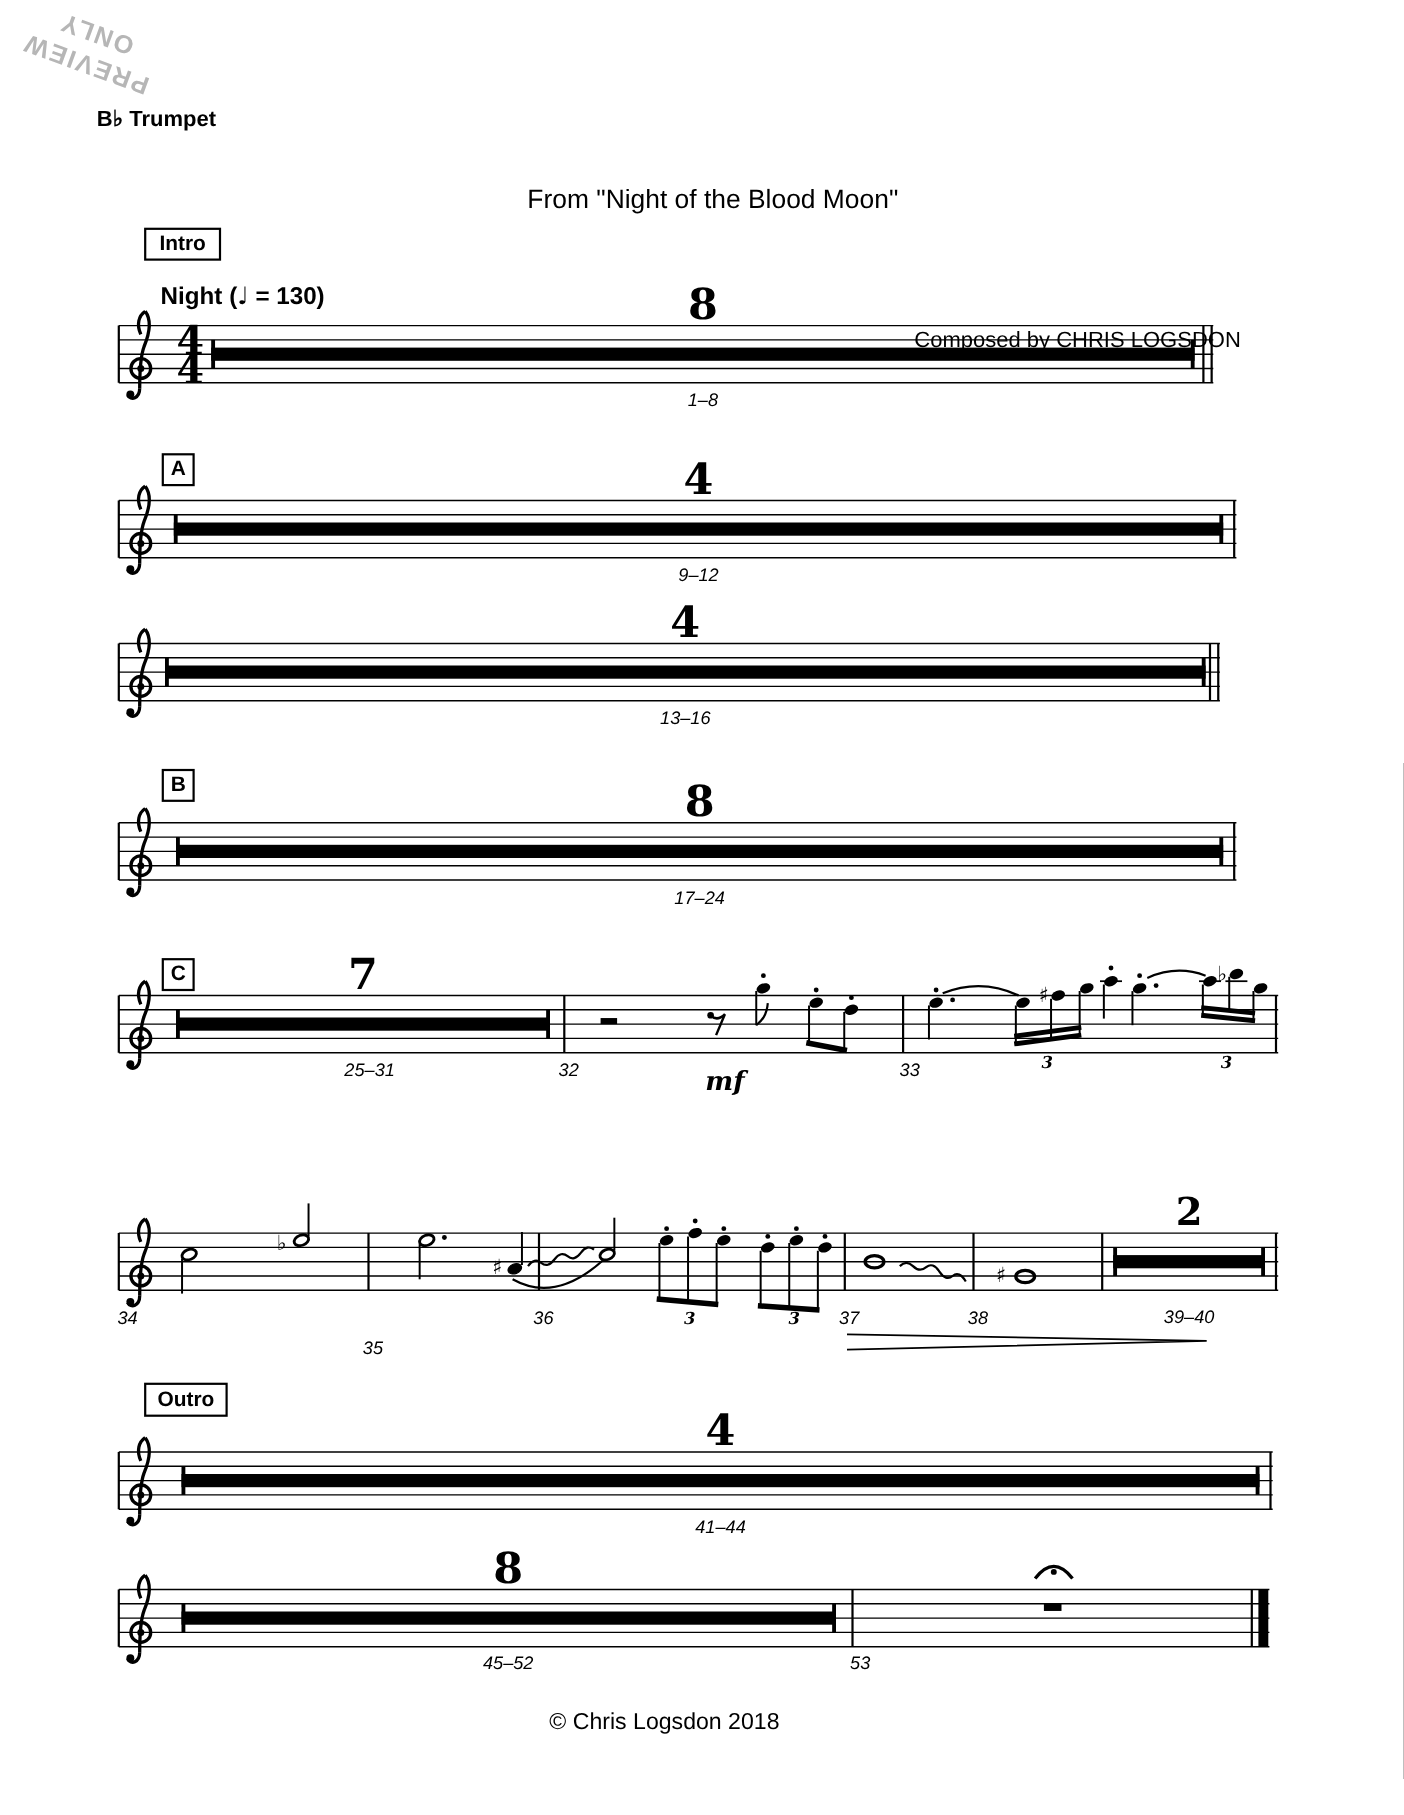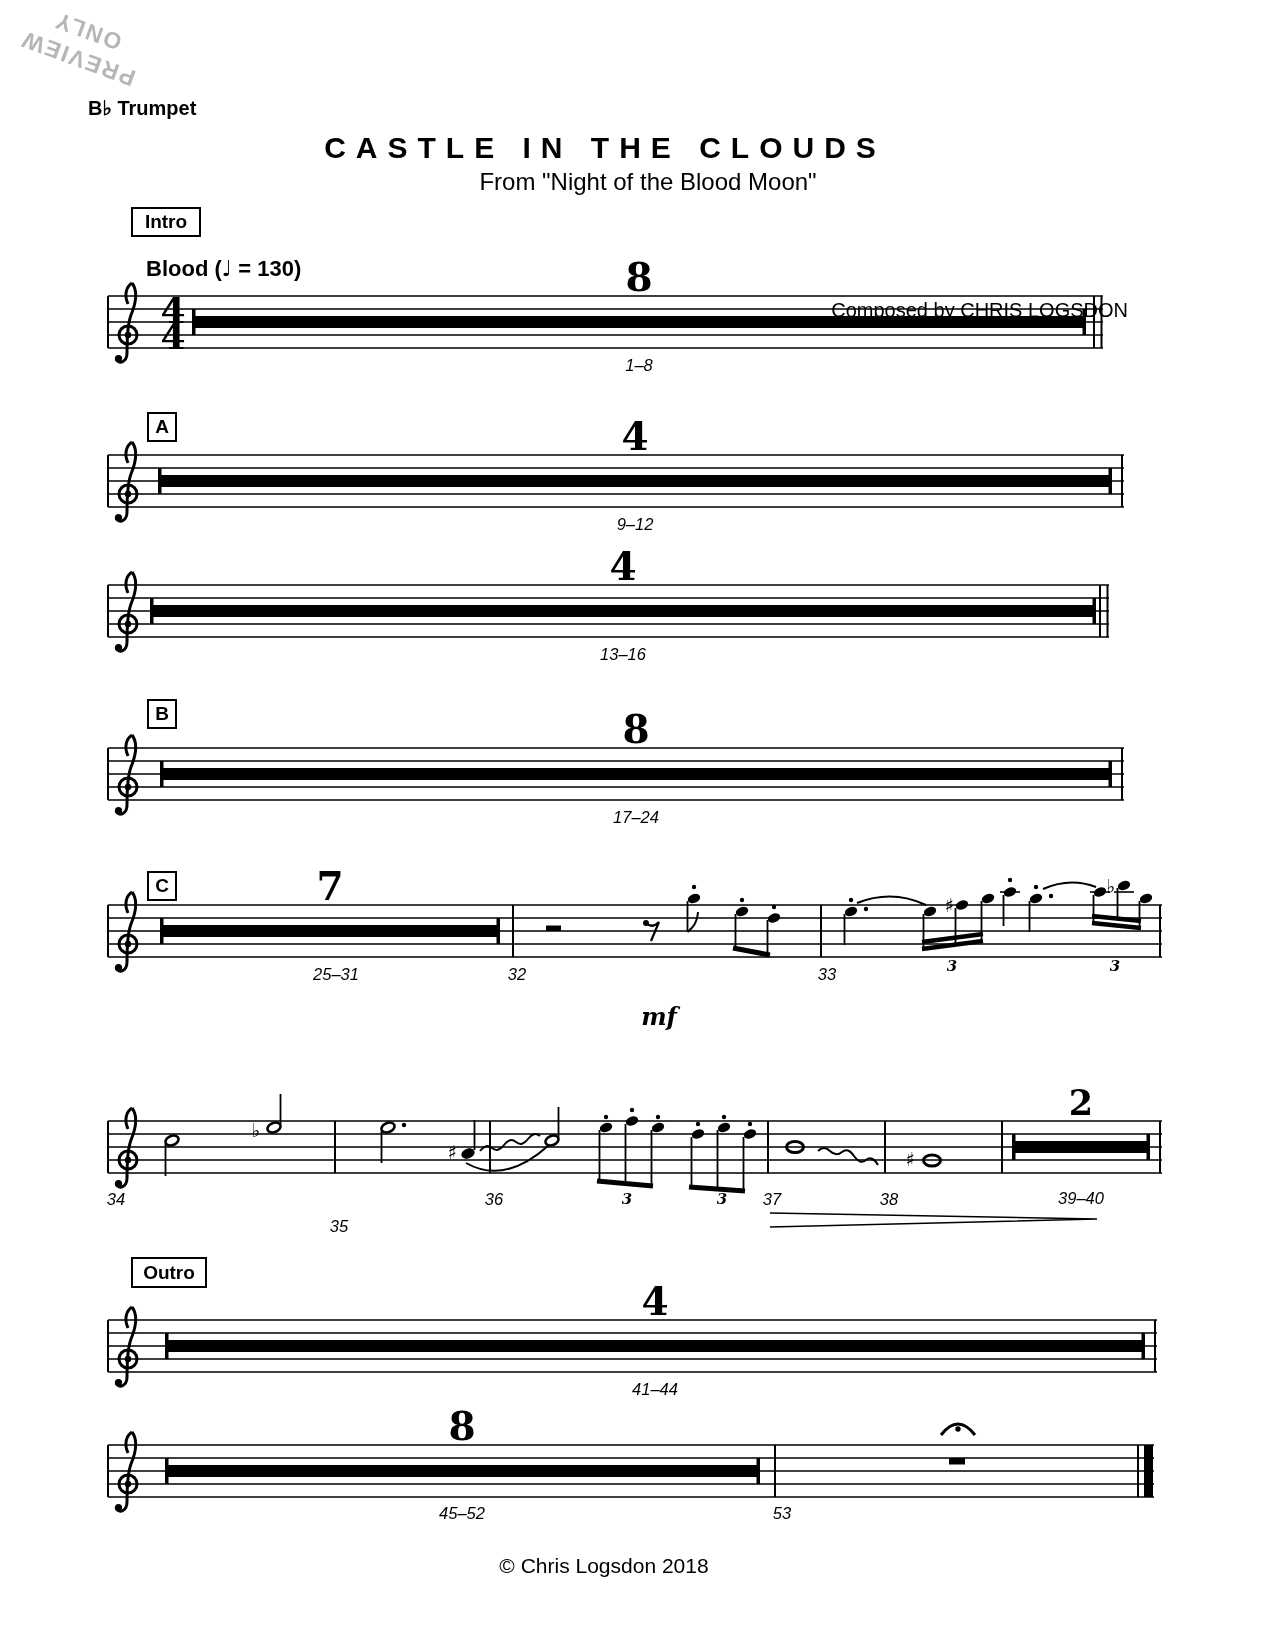--- a/index.html
+++ b/index.html
@@ -14,21 +14,21 @@
   .instrument{font-size:20px;font-weight:bold;}
   .tempo{font-size:22px;font-weight:bold;}
   .composer{font-size:20px;}
   .copyright{font-size:21px;}
   .box{position:absolute;border:2.5px solid #000;display:flex;align-items:center;justify-content:center;
        font-weight:bold;font-size:19px;background:#fff;}
   .rest-num{font-family:"DejaVu Serif",serif;font-weight:bold;font-size:39px;}
   .rest-num.small{font-size:35px;}
   .rest-label,.mnum{font-style:italic;font-size:16.5px;}
   .triplet{font-family:"DejaVu Serif",serif;font-style:italic;font-weight:bold;font-size:15px;}
-  .dyn{font-family:"DejaVu Serif",serif;font-style:italic;font-weight:bold;font-size:24px;margin-top:34px;}
+  .dyn{font-family:"DejaVu Serif",serif;font-style:italic;font-weight:bold;font-size:24px;}
   .acc{font-family:"DejaVu Sans",sans-serif;font-size:19px;}
   .ts{font-family:"DejaVu Serif",serif;font-weight:bold;font-size:36px;}
   .watermark{position:absolute;left:8px;top:16px;width:150px;text-align:center;
              transform:rotate(200deg);font-weight:bold;font-size:23px;letter-spacing:2px;
              line-height:1.25;color:#b6b6b6;}
 </style>
 </head>
 <body>
 
 <div class="page">
@@ -228,27 +228,26 @@
       </g>
     </g>
   </svg>
 
   <div class="watermark">
     <div>PREVIEW</div>
     <div>ONLY</div>
   </div>
 
   <span class="l instrument" style="left:88px;top:108px">B♭ Trumpet</span>
-  <span class="c title" style="left:605px;top:148px">CASTLE IN THE CLOUDS</span>
   <span class="c subtitle" style="left:648px;top:182px">From "Night of the Blood Moon"</span>
 
   <div class="box" style="left:131px;top:207px;width:66px;height:26px">
       <span>Intro</span>
     </div>
-  <span class="l tempo" style="left:146px;top:269px"><span>Blood (</span><span style="font-family:'DejaVu Sans',sans-serif">♩</span><span> = 130)</span></span>
+  <span class="l tempo" style="left:146px;top:269px"><span>Night (</span><span style="font-family:'DejaVu Sans',sans-serif">♩</span><span> = 130)</span></span>
   <span class="r composer" style="left:1128px;top:266px">Composed by CHRIS LOGSDON</span>
 
   <span class="c ts" style="left:173px;top:310px">4</span>
   <span class="c ts" style="left:173px;top:336px">4</span>
 
   <span class="c rest-num" style="left:639px;top:277px">8</span>
   <span class="c rest-label" style="left:639px;top:365px">1–8</span>
 
   <div class="box" style="left:147px;top:412px;width:26px;height:26px">
       <span>A</span>

